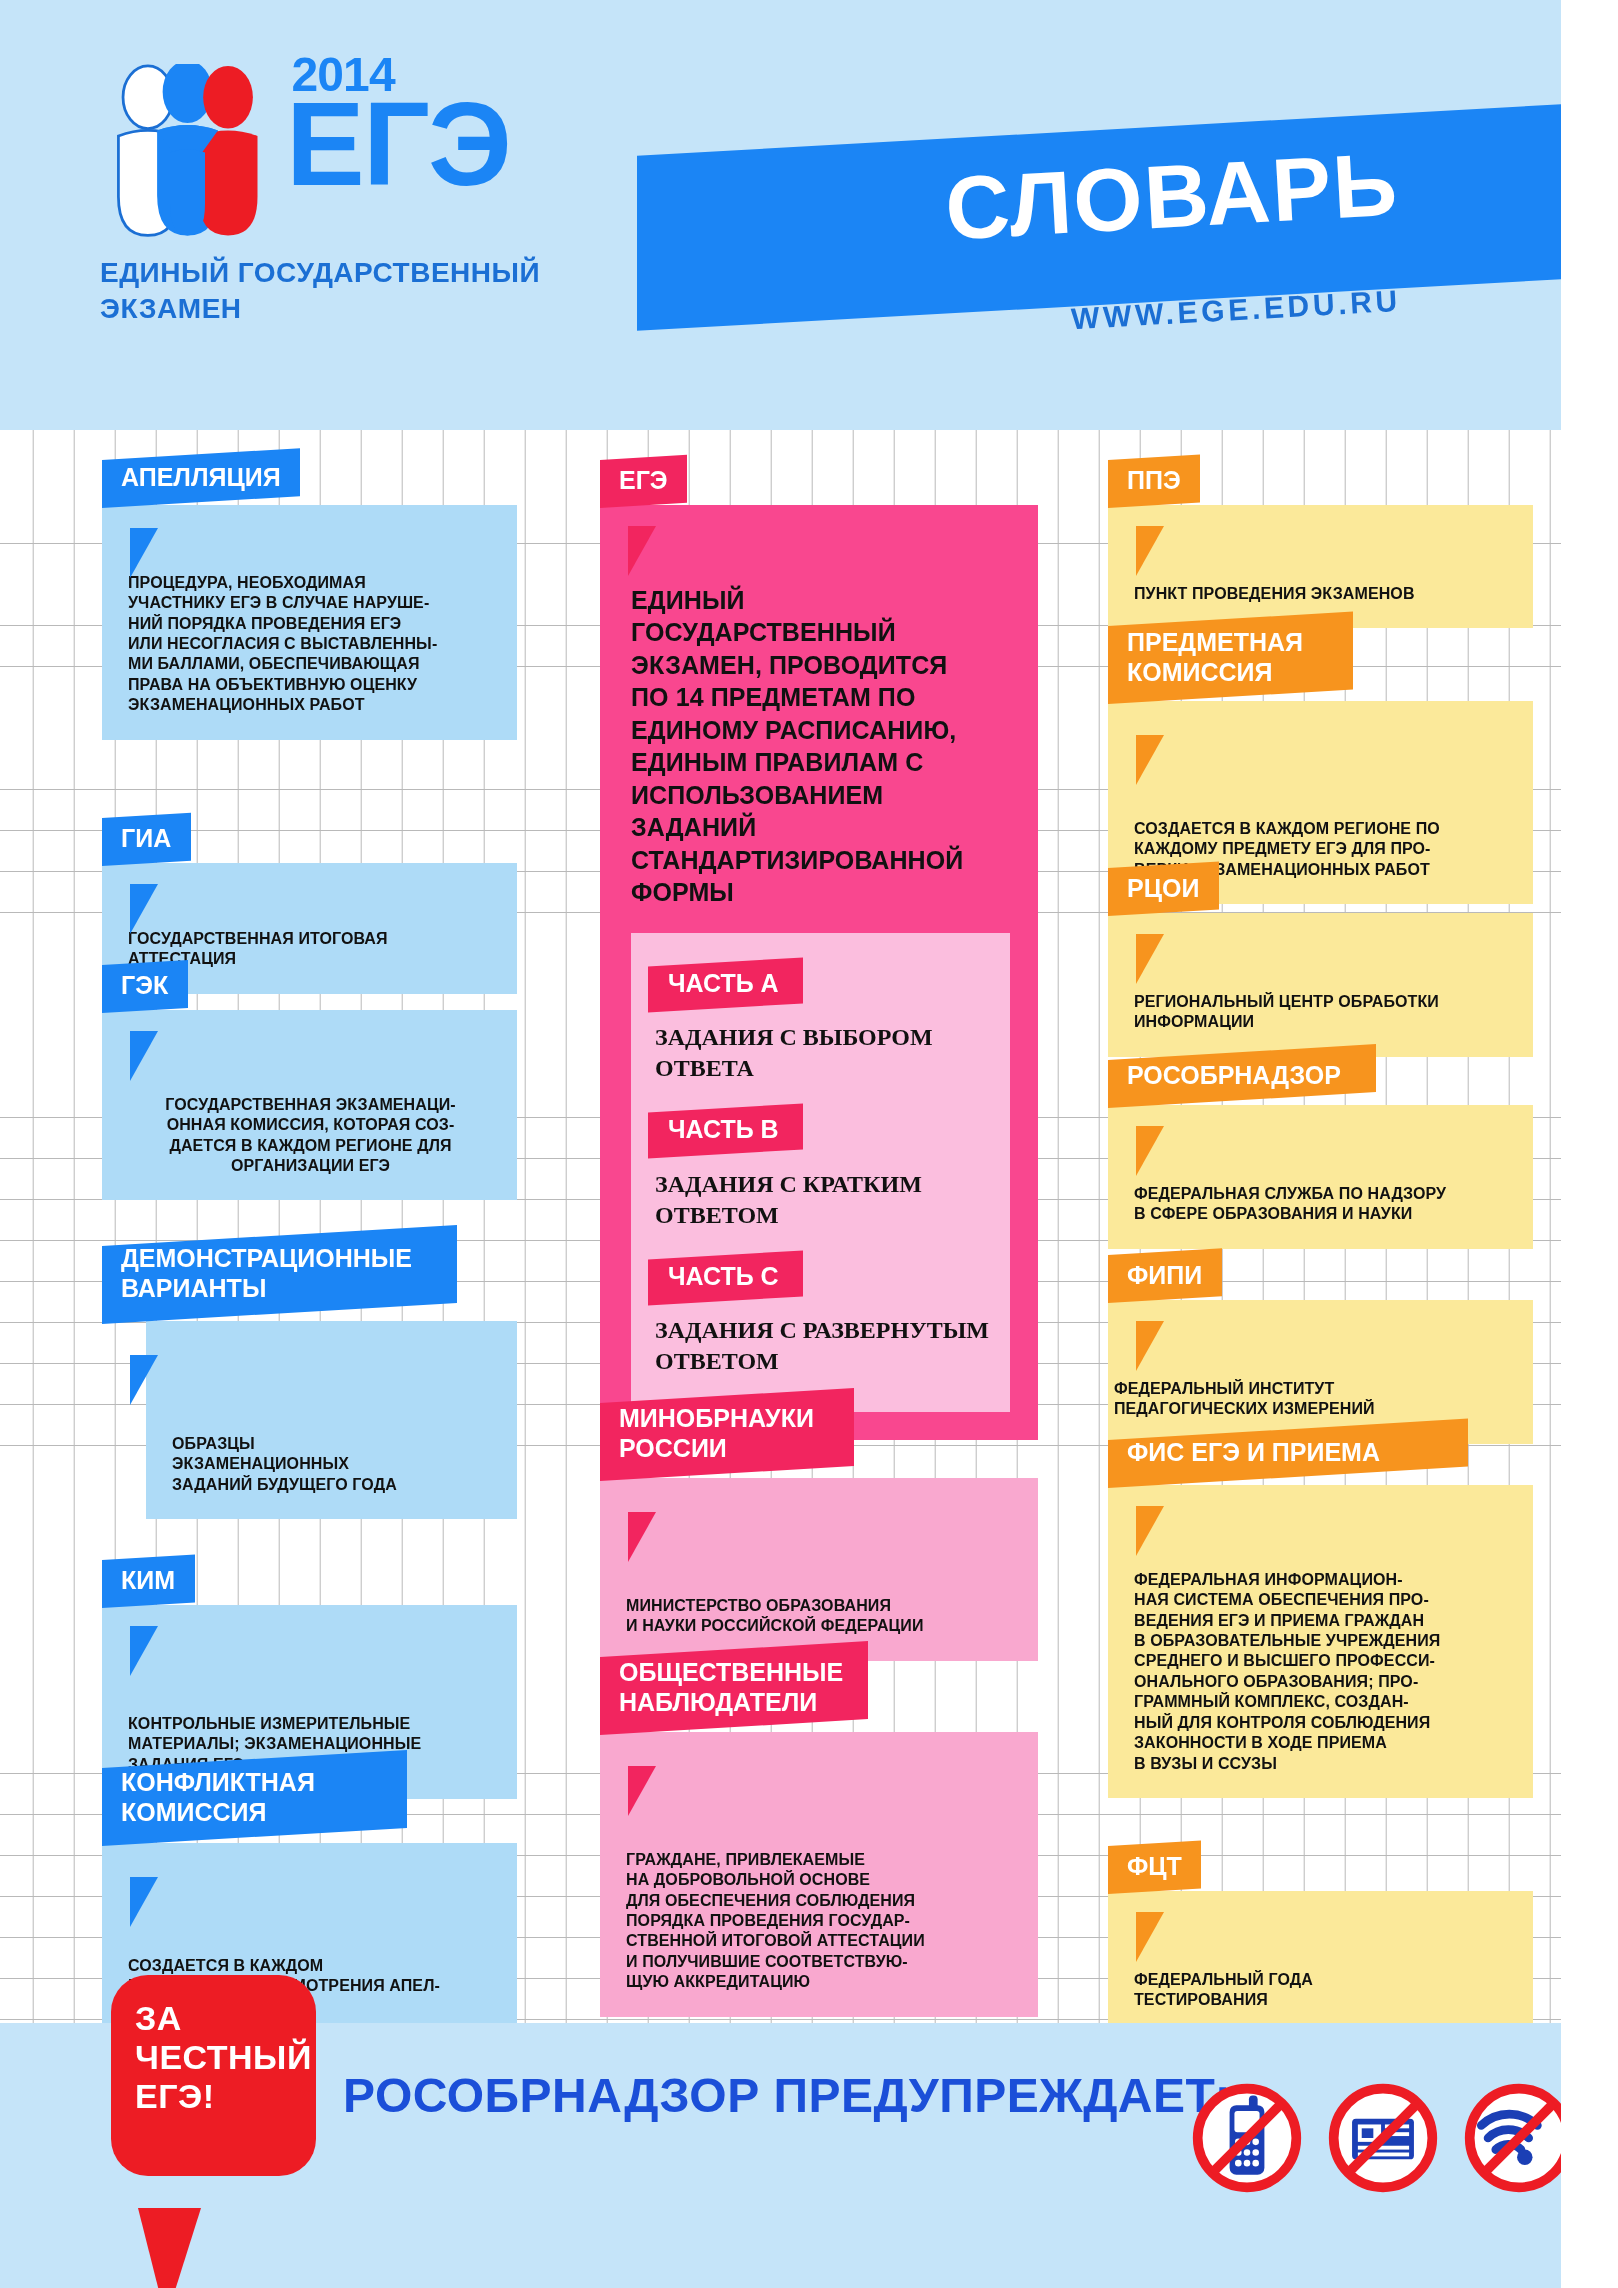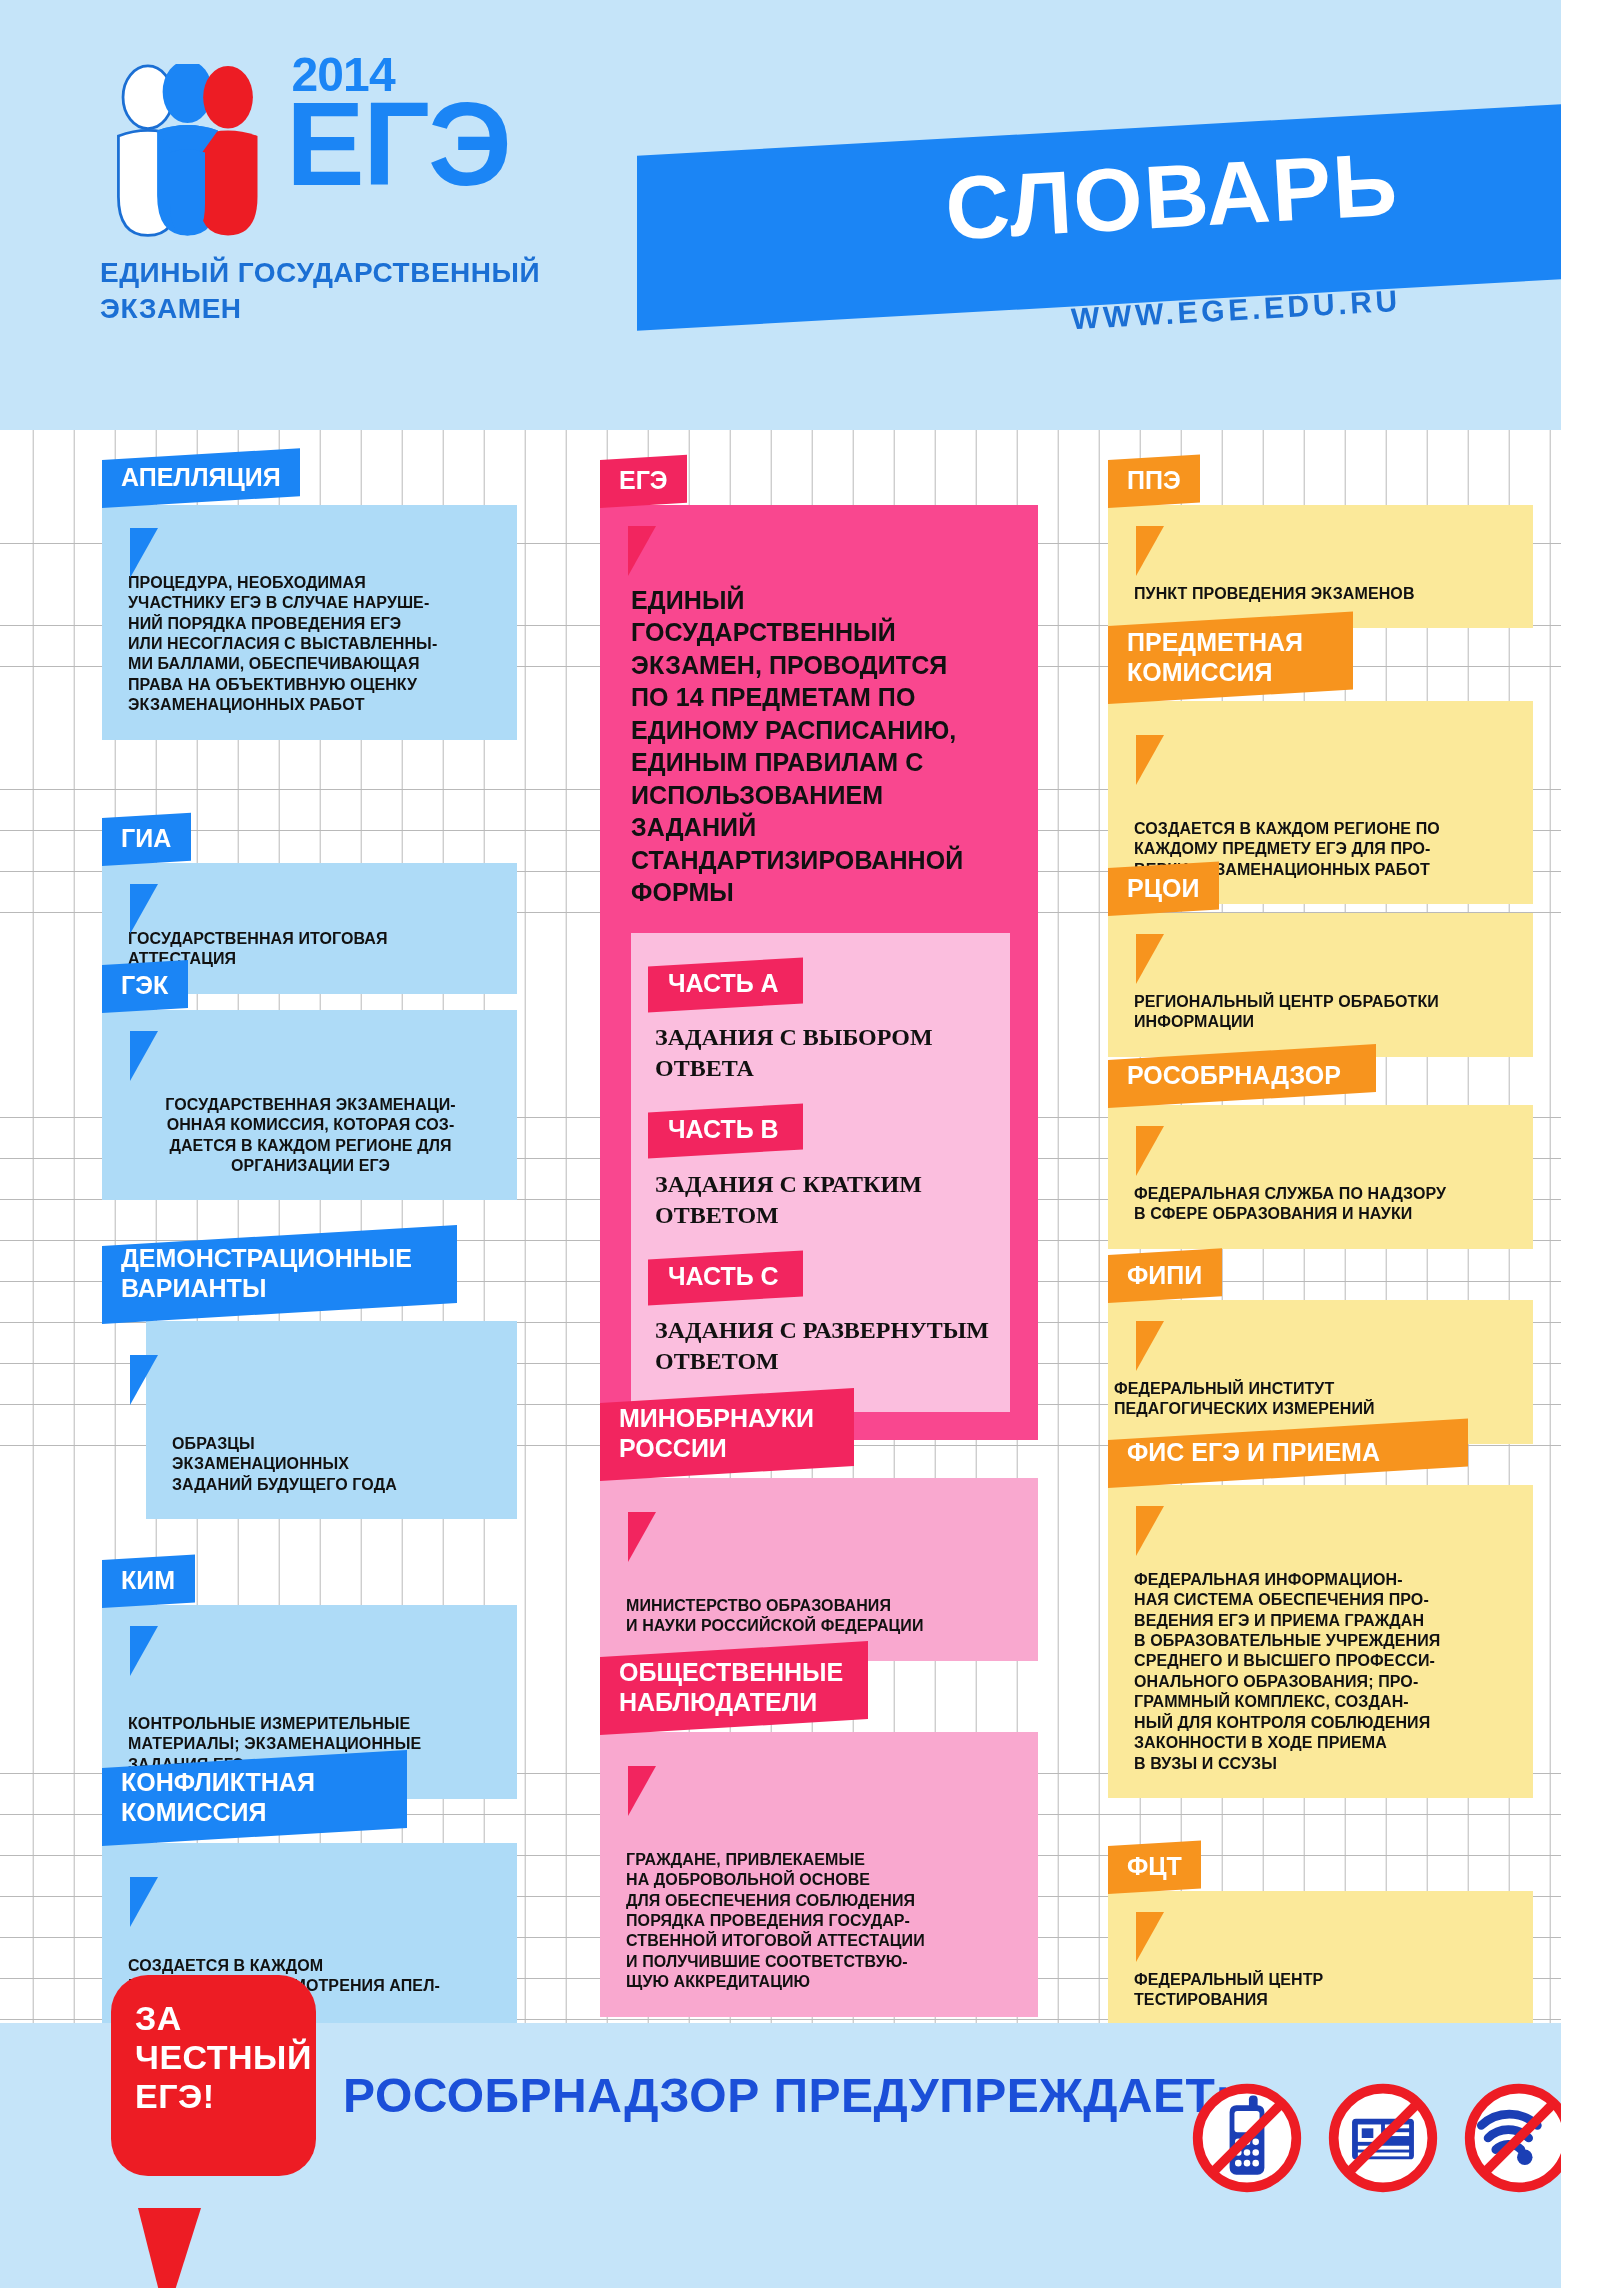--- a/index.html
+++ b/index.html
@@ -530,21 +530,21 @@
 НЫЙ ДЛЯ КОНТРОЛЯ СОБЛЮДЕНИЯ
 ЗАКОННОСТИ В ХОДЕ ПРИЕМА
 В ВУЗЫ И ССУЗЫ</div>
     </div>
   </div>
 
   <div class="card t-yellow" id="card-fct" style="left:1108px; top:1846px; width:425px;">
     <div class="tag tag-skew"><span class="tag-inner">ФЦТ</span></div>
     <div class="tail" style="left:28px; top:66px;"></div>
     <div class="body-box" style="margin-top:-3.7px; padding-top:79px;">
-      <div class="body-text">ФЕДЕРАЛЬНЫЙ ЦЕНТР
+      <div class="body-text">ФЕДЕРАЛЬНЫЙ ГОДА
 ТЕСТИРОВАНИЯ</div>
     </div>
   </div>
 
   <div class="footer">
     <div class="bubble-tail2"></div>
     <div class="bubble">
       <div class="bubble-text">ЗА
 ЧЕСТНЫЙ
 ЕГЭ!</div>

